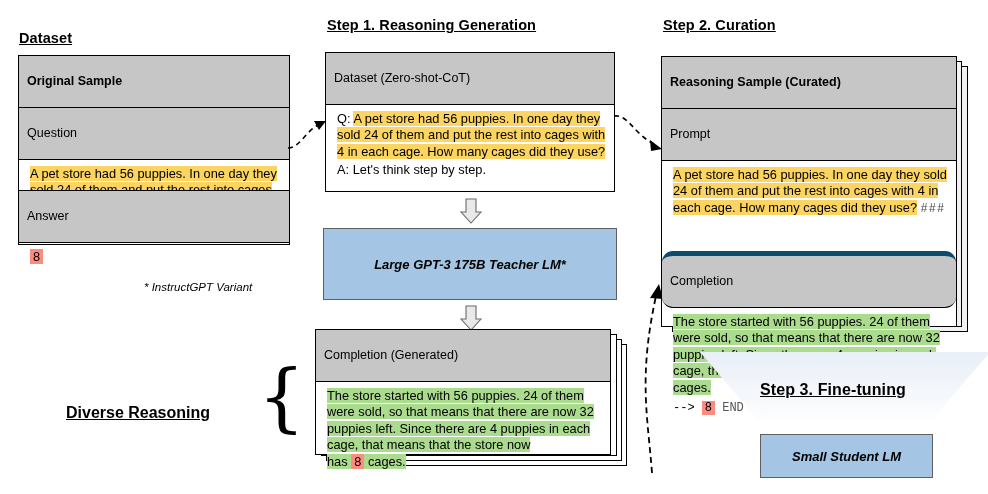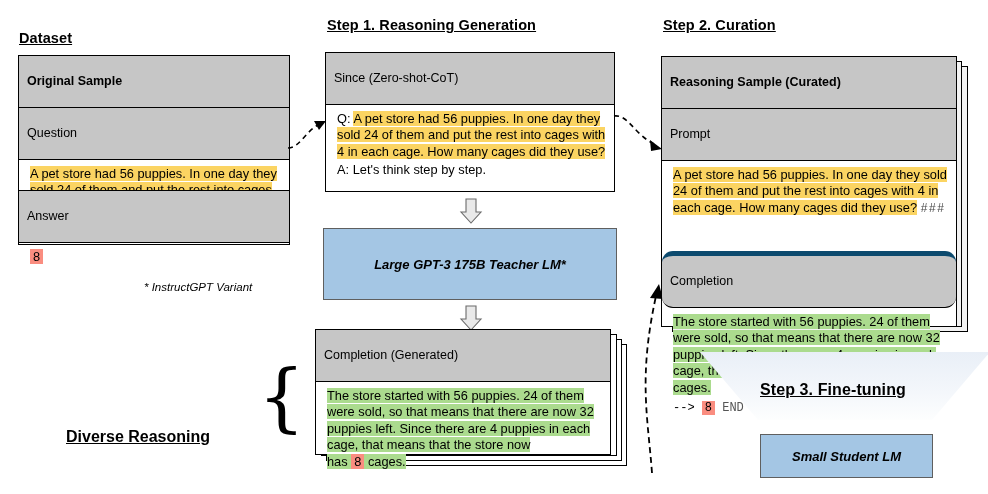--- a/index.html
+++ b/index.html
@@ -35,21 +35,21 @@
   .fatarrow{width:22px;height:26px;}
 
   
   .stackcard{background:#fff;border:1px solid #000;box-sizing:border-box;}
   .stackcard.gray{background:#f2f2f2;}
 
   
   .note{font-size:11.5px;font-style:italic;white-space:nowrap;}
   .brace{font-size:74px;line-height:54px;font-weight:300;
          font-family:"DejaVu Serif",serif;}
-  .dr-label{font-size:16px;font-weight:bold;text-decoration:underline;white-space:nowrap;margin-top:24px;}
+  .dr-label{font-size:16px;font-weight:bold;text-decoration:underline;white-space:nowrap;}
 
   
   .funnel{width:290px;height:68px;
           background:linear-gradient(180deg,#e9eff7 0%,#f4f7fb 60%,#fdfefe 100%);
           clip-path:polygon(0 0,100% 0,80% 100%,20% 100%);}
   svg{display:block;overflow:visible;}
 </style>
 </head>
 <body>
 
@@ -75,21 +75,21 @@
 </svg>
 
 <div class="abs note" style="left:144px;top:281px;">* InstructGPT Variant</div>
 
 <div class="abs brace" style="left:258px;top:370px;">{</div>
 <div class="abs dr-label" style="left:66px;top:404px;">Diverse Reasoning</div>
 
 <div class="abs sec-title" style="left:327px;top:17px;">Step 1. Reasoning Generation</div>
 
 <div class="abs card" style="left:325px;top:52px;width:290px;height:140px;">
-  <div class="hdr">Since (Zero-shot-CoT)</div>
+  <div class="hdr">Dataset (Zero-shot-CoT)</div>
   <div class="body">
     <span>Q:</span>
     <span class="hl-y">A pet store had 56 puppies. In one day they sold 24 of them and put the rest into cages with 4 in each cage. How many cages did they use?</span>
     <div style="margin-top:2px;">A: Let's think step by step.</div>
   </div>
 </div>
 
 <svg class="abs fatarrow" style="left:460px;top:198px;" viewBox="0 0 22 26">
   <path d="M6,1 L16,1 L16,14 L21,14 L11,25 L1,14 L6,14 Z" fill="#e9e9e9" stroke="#6b6b6b" stroke-width="1.1"></path>
 </svg>

